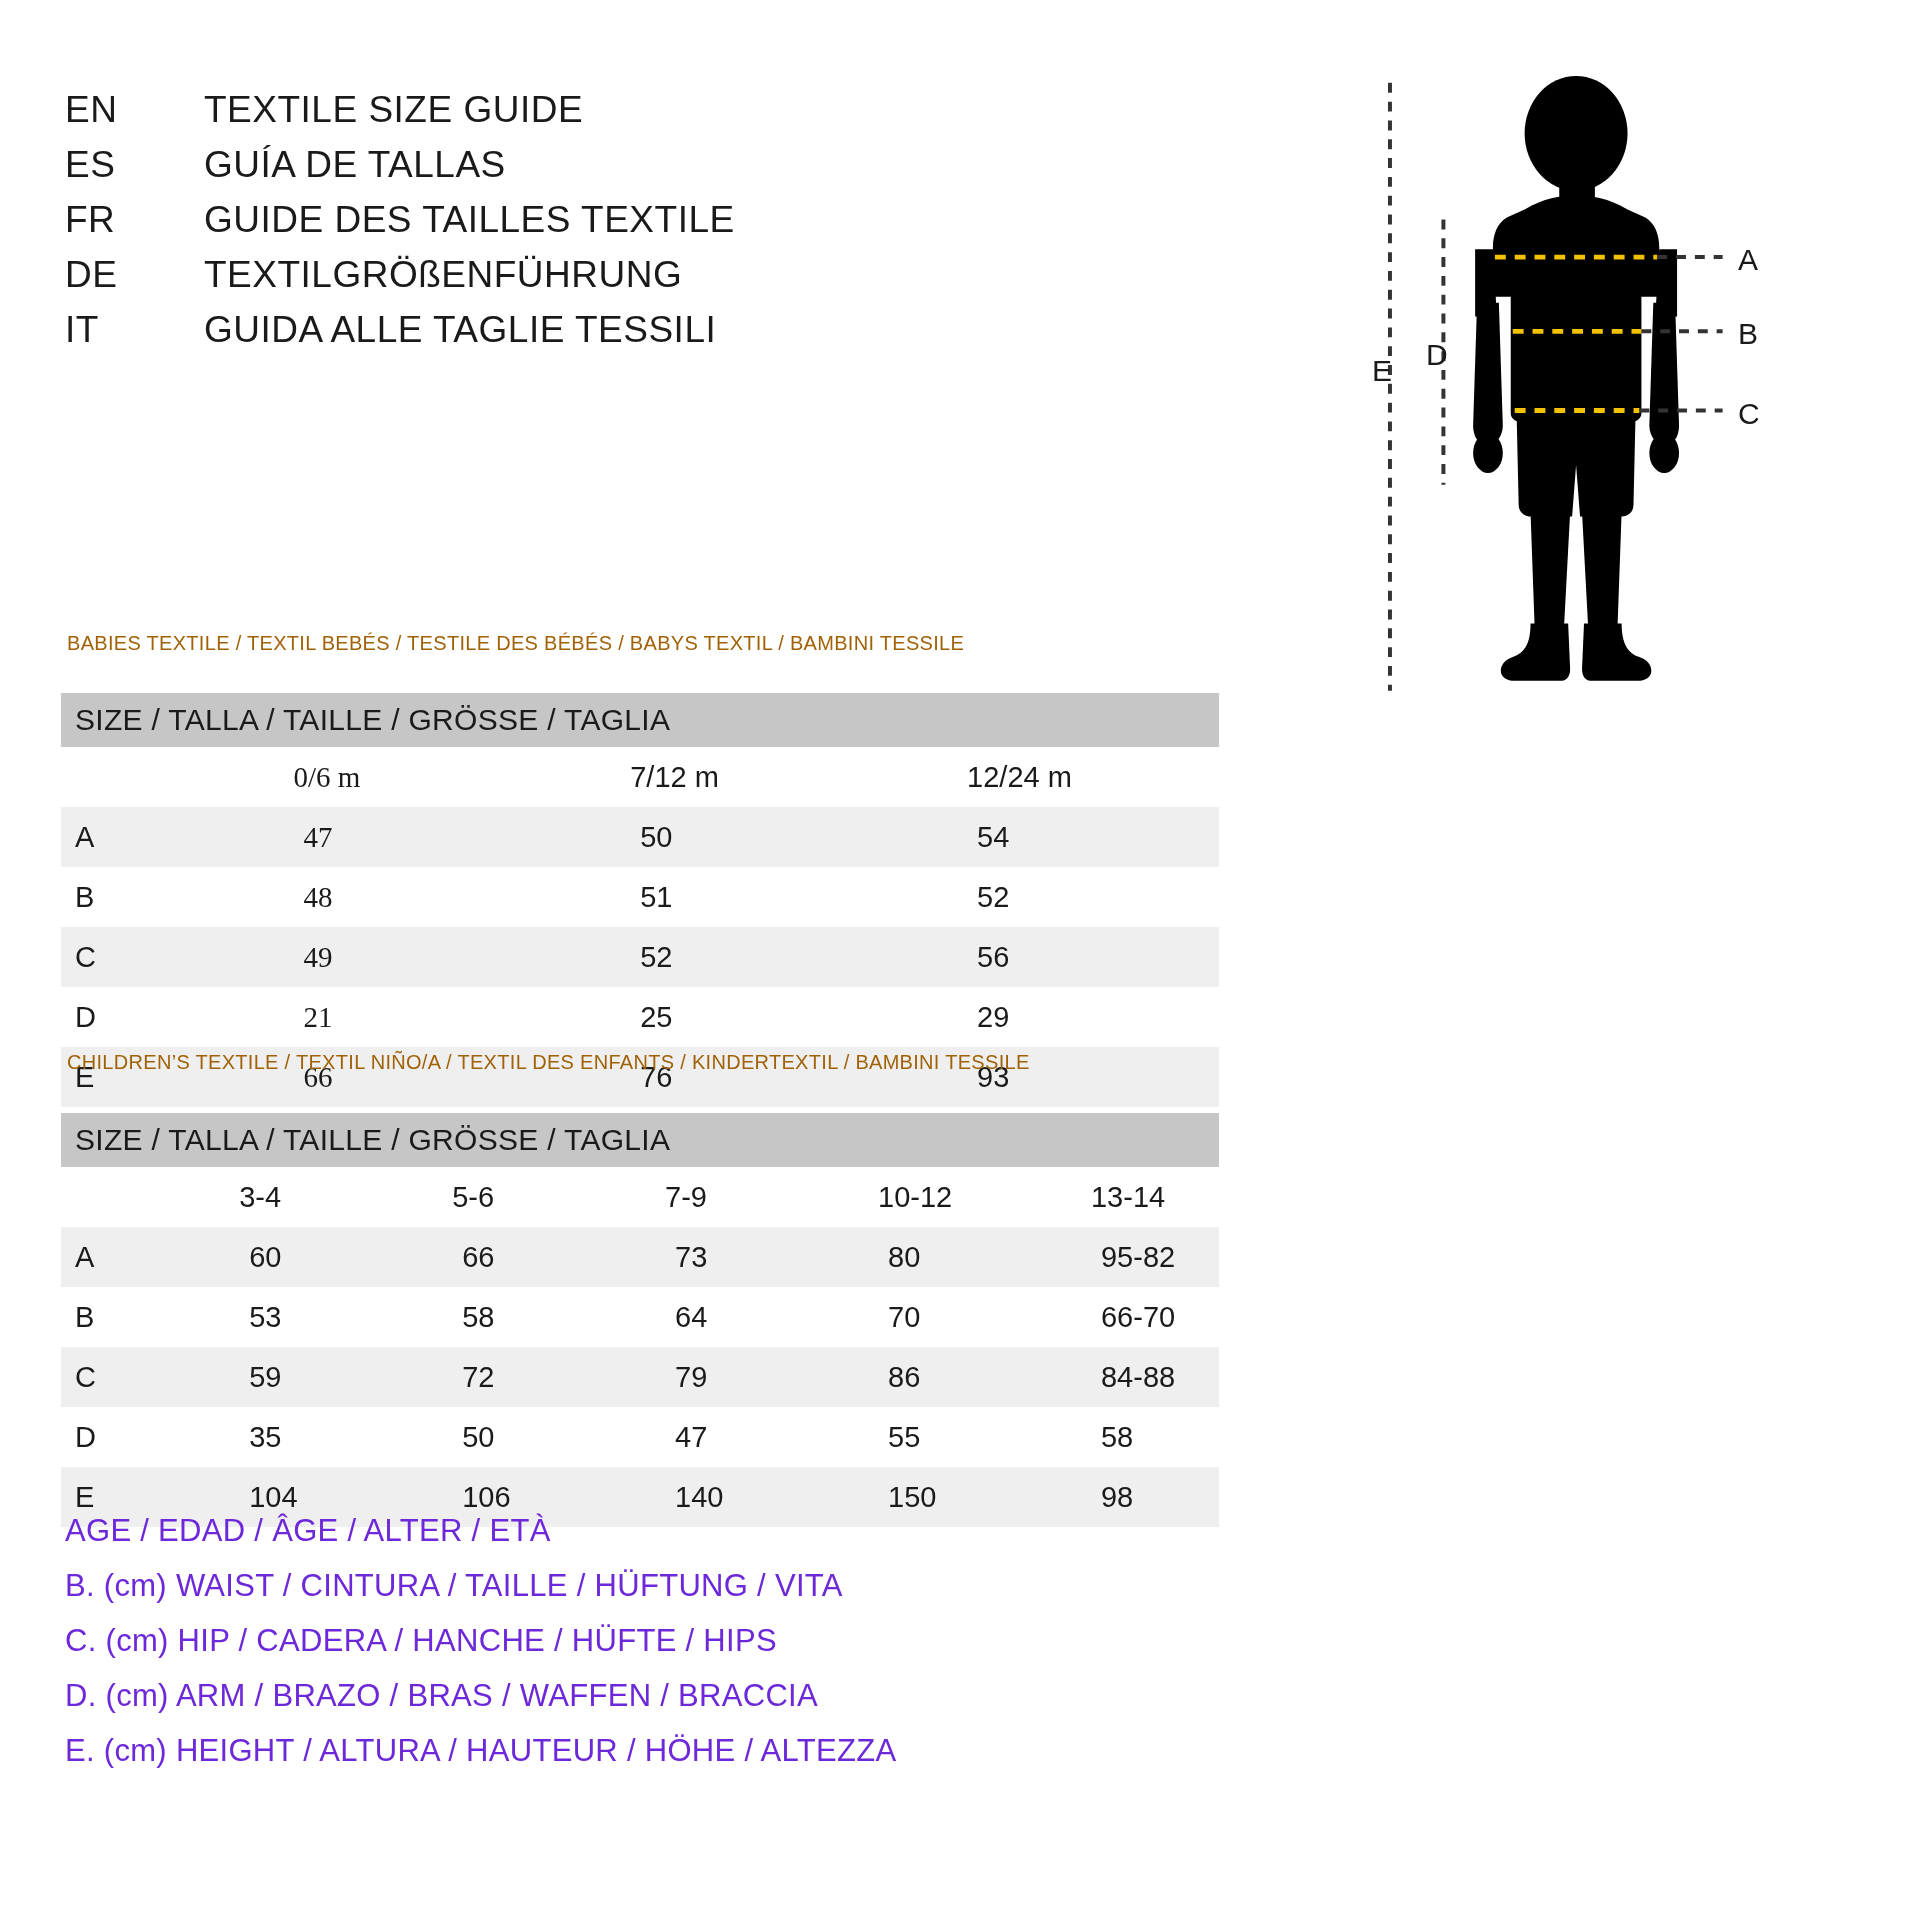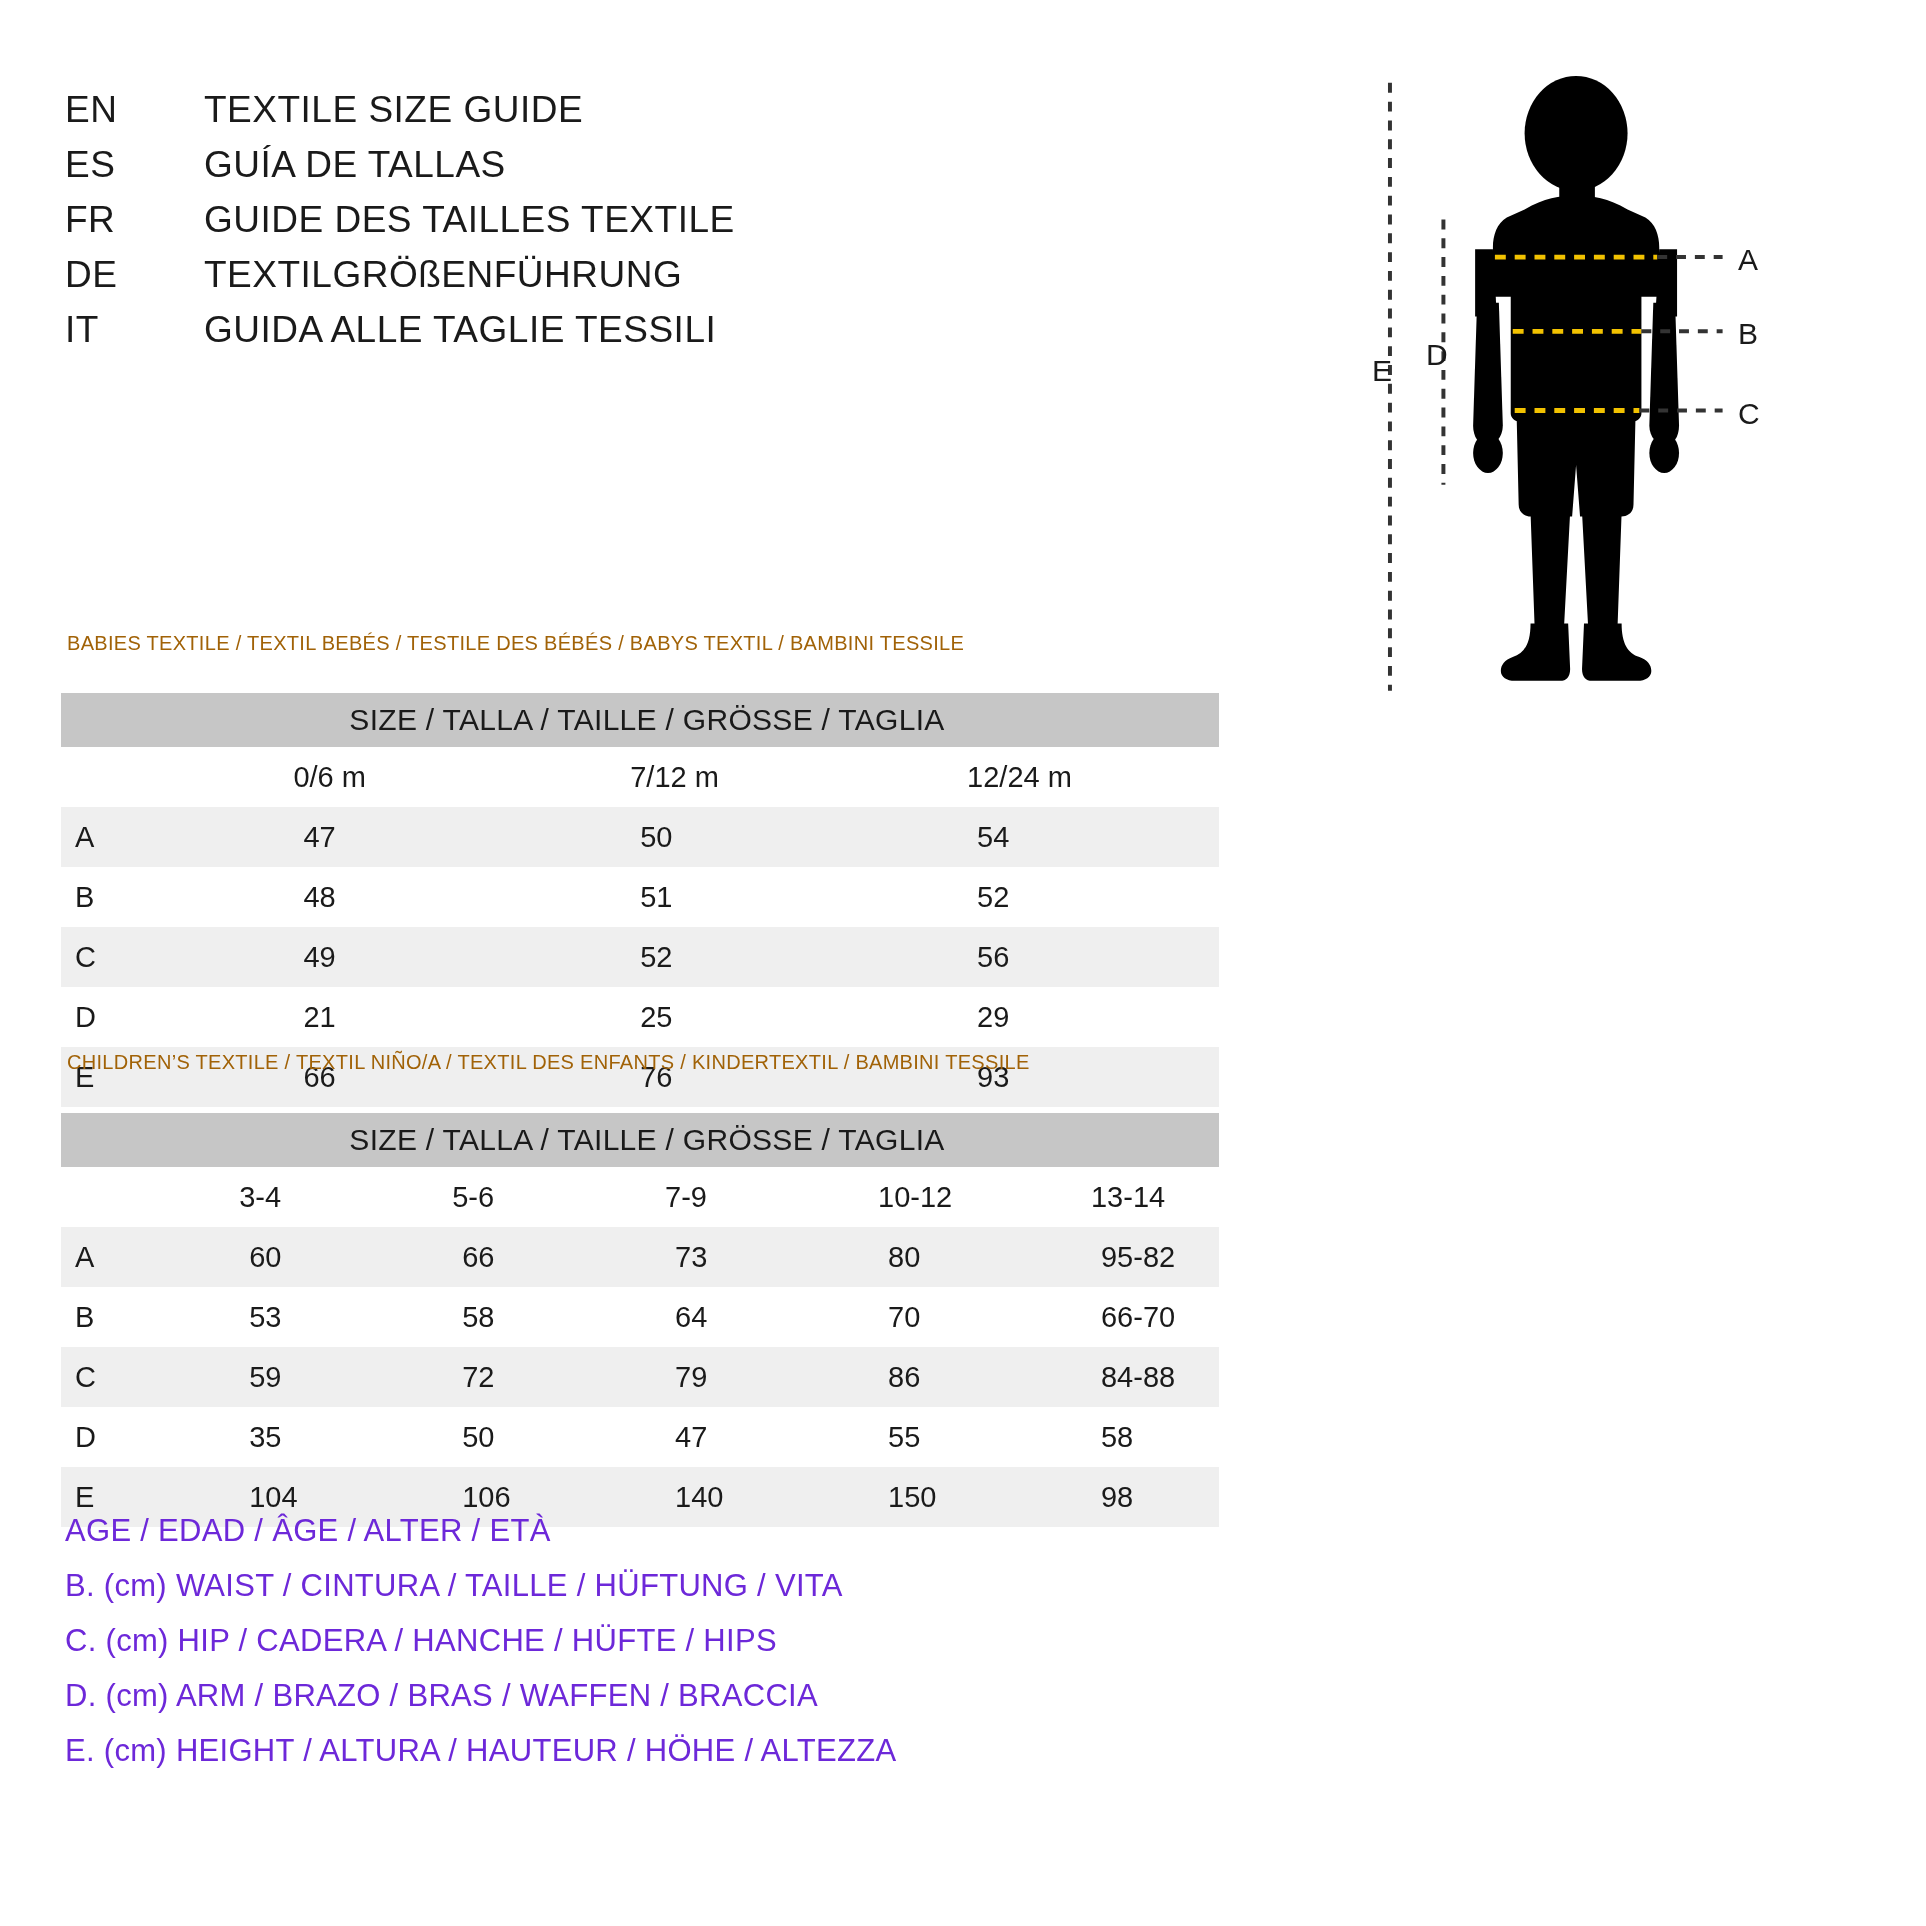--- a/index.html
+++ b/index.html
@@ -71,21 +71,21 @@
     position: absolute;
     border-collapse: collapse;
     font-size: 29px;
     color: #1a1a1a;
   }
   #babies-table { left: 61px; top: 693px; width: 1158px; }
   #children-table { left: 61px; top: 1113px; width: 1158px; }
 
   .size-table th.band {
     background: #c6c6c6;
-    text-align: center;
+    text-align: left;
     font-weight: normal;
     font-size: 30px;
     padding: 10px 0 10px 14px;
     letter-spacing: 0.3px;
   }
   .size-table td {
     padding: 9px 0;
     height: 42px;
   }
   .size-table tr.header-row td {
@@ -101,21 +101,21 @@
     text-align: left;
   }
   .cell {
     text-align: left;
   }
   .cell-inner {
     display: inline-block;
   }
 
   
-  #babies-table .c0 { width: 208px; }
+  #babies-table .c0 { width: 208px; font-family: Liberation Serif, serif; }
   #babies-table .c1 { width: 208px; }
   #babies-table .c2 { width: 208px; }
   #babies-table .cell .cell-inner { padding-left: 95px; }
   #babies-table tr.header-row .cell .cell-inner { padding-left: 85px; }
 
   
   #children-table .c0,
   #children-table .c1,
   #children-table .c2,
   #children-table .c3,

